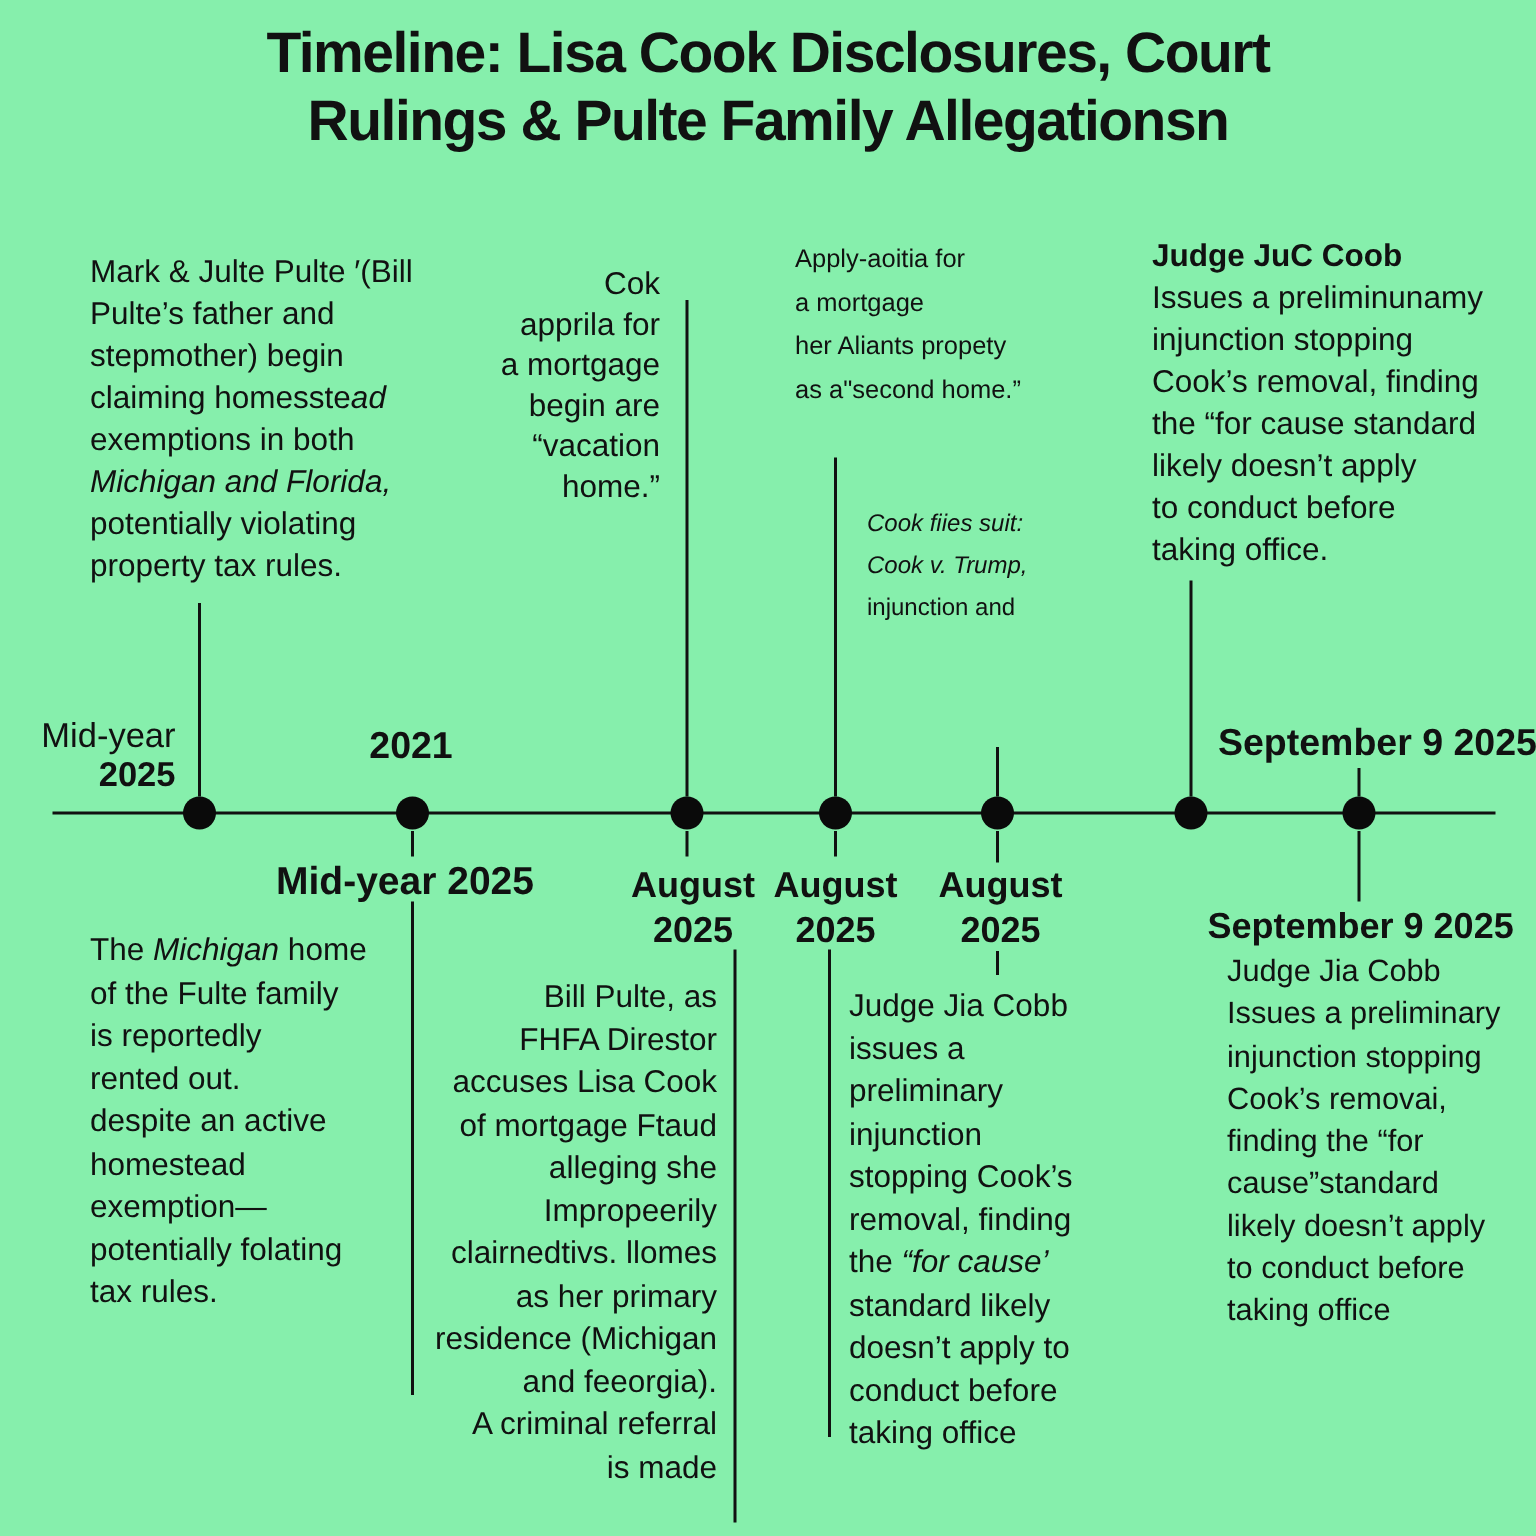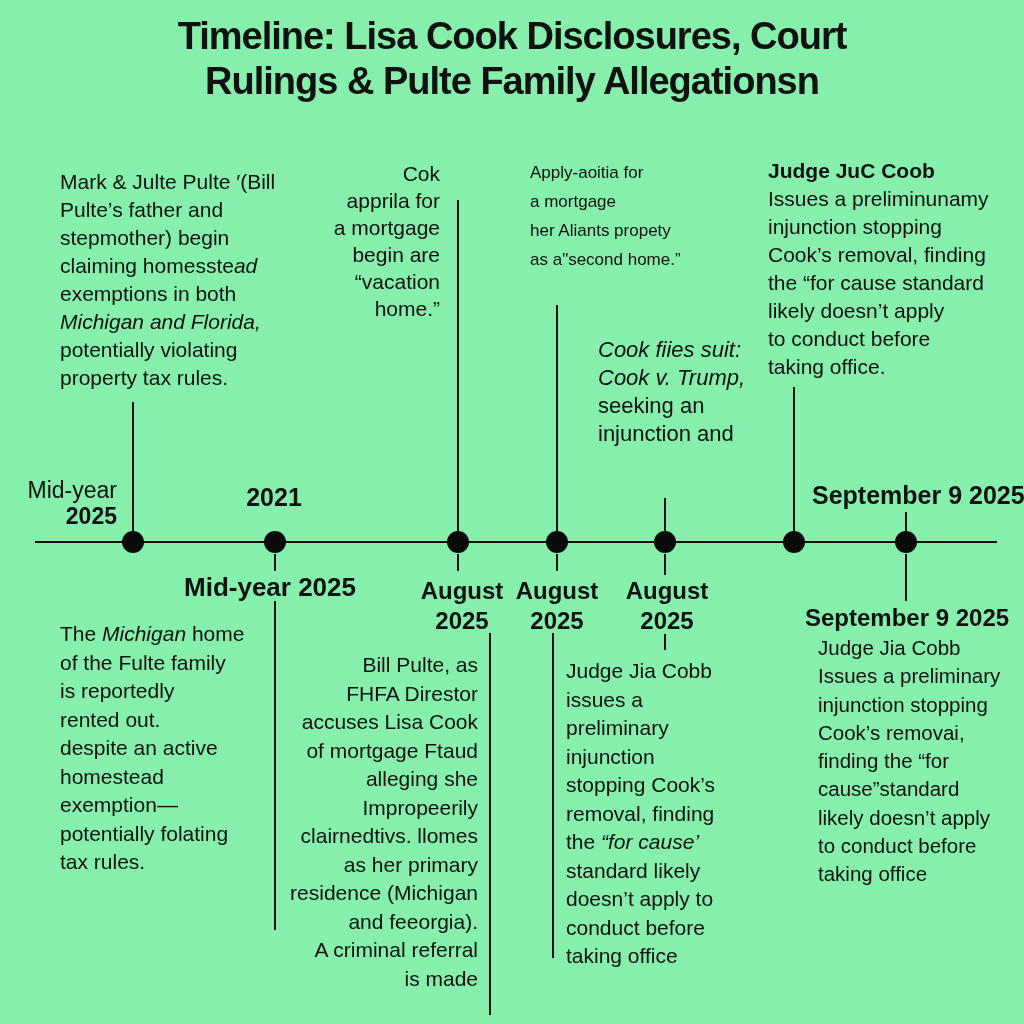--- a/index.html
+++ b/index.html
@@ -43,23 +43,23 @@
     <div class="vline" style="left: 905px; top: 512px; height: 19px;"></div>
     <div class="vline" style="left: 905px; top: 554px; height: 47px;"></div>
     <div class="dot" style="left: 122px; top: 531px;"></div>
     <div class="dot" style="left: 264px; top: 531px;"></div>
     <div class="dot" style="left: 447px; top: 531px;"></div>
     <div class="dot" style="left: 546px; top: 531px;"></div>
     <div class="dot" style="left: 654px; top: 531px;"></div>
     <div class="dot" style="left: 783px; top: 531px;"></div>
     <div class="dot" style="left: 895px; top: 531px;"></div>
     <div class="block" style="top: 168px; font-size: 21px; line-height: 28px; left: 60px;"><div><span>Mark &amp; Julte Pulte ′(Bill</span></div><div><span>Pulte’s father and</span></div><div><span>stepmother) begin</span></div><div><span>claiming homesste</span><span style="font-style: italic;">ad</span></div><div><span>exemptions in both</span></div><div><span style="font-style: italic;">Michigan and Florida,</span></div><div><span>potentially violating</span></div><div><span>property tax rules.</span></div></div>
-    <div class="block" style="top: 160px; font-size: 21px; line-height: 27px; right: 584px; text-align: right;"><div><span>Cok</span></div><div><span>apprila for</span></div><div><span>a mortgage</span></div><div><span>begin are</span></div><div><span>“vacation</span></div><div><span>home.”</span></div></div>
+    <div class="block" style="top: 176px; font-size: 21px; line-height: 27px; right: 584px; text-align: right;"><div><span>Cok</span></div><div><span>apprila for</span></div><div><span>a mortgage</span></div><div><span>begin are</span></div><div><span>“vacation</span></div><div><span>home.”</span></div></div>
     <div class="block" style="top: 158px; font-size: 17px; line-height: 29px; left: 530px;"><div><span>Apply-aoitia for</span></div><div><span>a mortgage</span></div><div><span>her Aliants propety</span></div><div><span>as a"second home.”</span></div></div>
-    <div class="block" style="top: 336px; font-size: 22px; line-height: 28px; left: 598px;"><div><span style="font-style: italic;">Cook fiies suit:</span></div><div><span style="font-style: italic;">Cook v. Trump,</span></div><div><span>seeking an</span></div><div><span>injunction and</span></div></div>
+    <div class="block" style="top: 336px; font-size: 16px; line-height: 28px; left: 578px;"><div><span style="font-style: italic;">Cook fiies suit:</span></div><div><span style="font-style: italic;">Cook v. Trump,</span></div><div><span>injunction and</span></div></div>
     <div class="block" style="top: 157px; font-size: 21px; line-height: 28px; left: 768px;"><div><span style="font-weight: 700;">Judge JuC Coob</span></div><div><span>Issues a preliminunamy</span></div><div><span>injunction stopping</span></div><div><span>Cook’s removal, finding</span></div><div><span>the “for cause standard</span></div><div><span>likely doesn’t apply</span></div><div><span>to conduct before</span></div><div><span>taking office.</span></div></div>
     <div class="block" style="top: 477px; font-size: 23px; line-height: 26px; right: 907px; text-align: right;"><div><span>Mid-year</span></div><div><span style="font-weight: 700;">2025</span></div></div>
     <div class="block" style="top: 483px; font-size: 25px; line-height: 28px; font-weight: 700; left: 274px; transform: translateX(-50%); text-align: center;"><div><span>2021</span></div></div>
     <div class="block" style="top: 573px; font-size: 26px; line-height: 28px; font-weight: 700; left: 270px; transform: translateX(-50%); text-align: center;"><div><span>Mid-year 2025</span></div></div>
     <div class="block" style="top: 576px; font-size: 24px; line-height: 30px; font-weight: 700; left: 462px; transform: translateX(-50%); text-align: center;"><div><span>August</span></div><div><span>2025</span></div></div>
     <div class="block" style="top: 576px; font-size: 24px; line-height: 30px; font-weight: 700; left: 557px; transform: translateX(-50%); text-align: center;"><div><span>August</span></div><div><span>2025</span></div></div>
     <div class="block" style="top: 576px; font-size: 24px; line-height: 30px; font-weight: 700; left: 667px; transform: translateX(-50%); text-align: center;"><div><span>August</span></div><div><span>2025</span></div></div>
     <div class="block" style="top: 481px; font-size: 25px; line-height: 28px; font-weight: 700; left: 812px;"><div><span>September 9 2025</span></div></div>
     <div class="block" style="top: 604px; font-size: 24px; line-height: 27px; font-weight: 700; left: 805px;"><div><span>September 9 2025</span></div></div>
     <div class="block" style="top: 620px; font-size: 21px; line-height: 28.5px; left: 60px;"><div><span>The </span><span style="font-style: italic;">Michigan</span><span> home</span></div><div><span>of the Fulte family</span></div><div><span>is reportedly</span></div><div><span>rented out.</span></div><div><span>despite an active</span></div><div><span>homestead</span></div><div><span>exemption—</span></div><div><span>potentially folating</span></div><div><span>tax rules.</span></div></div>

